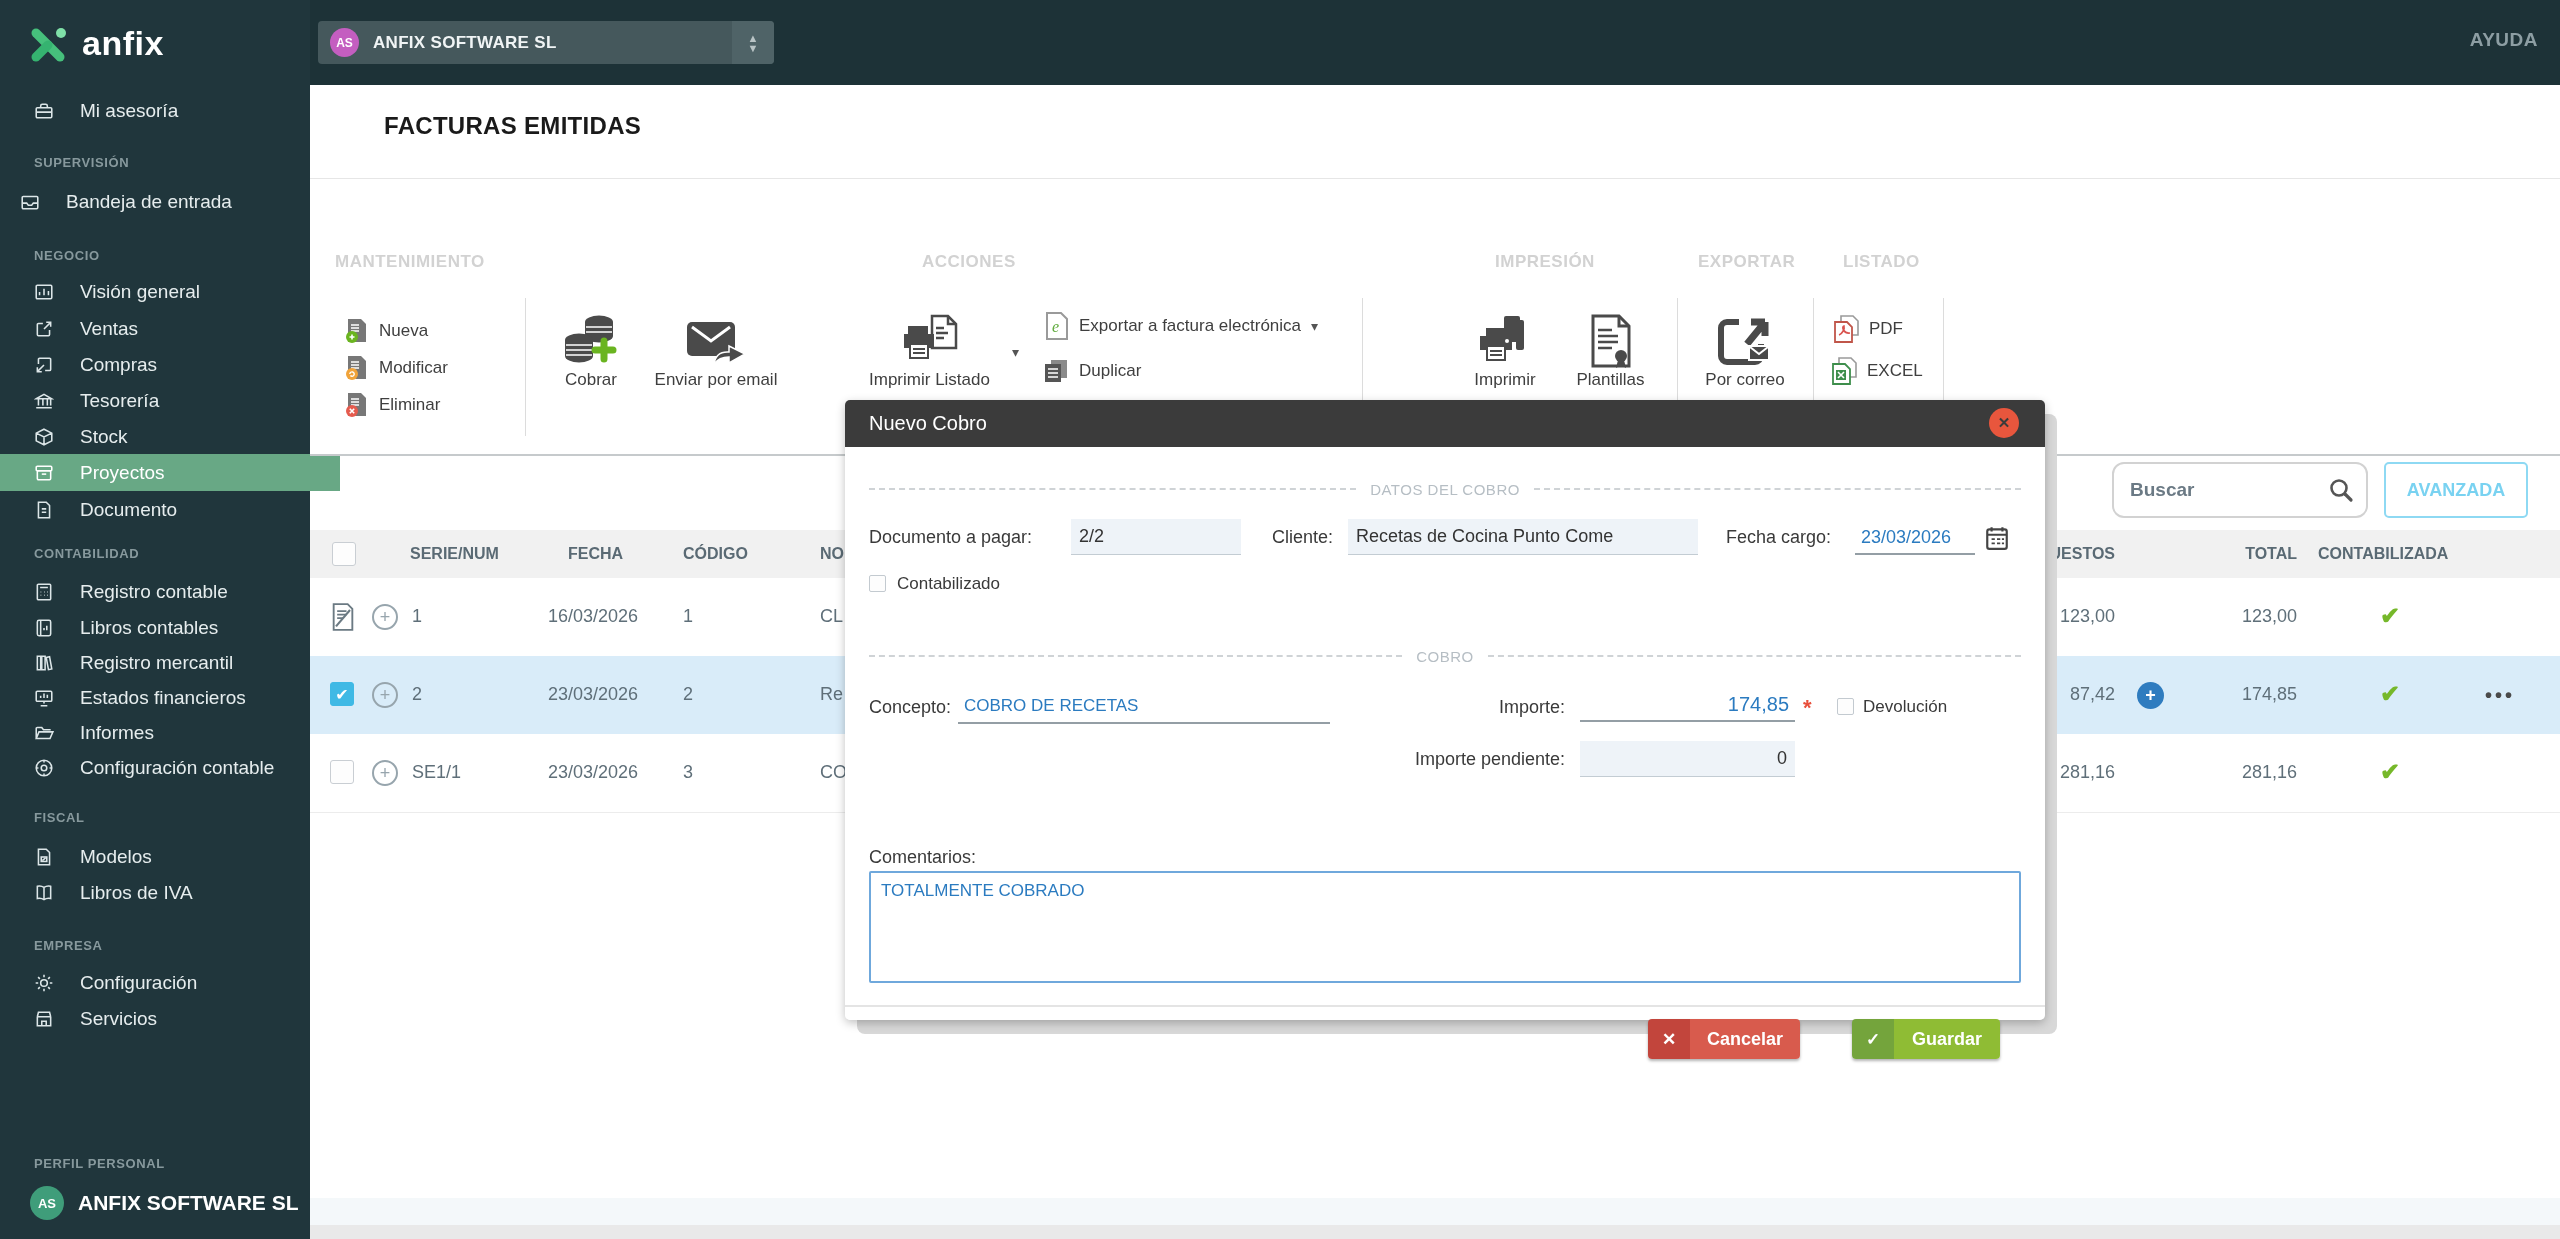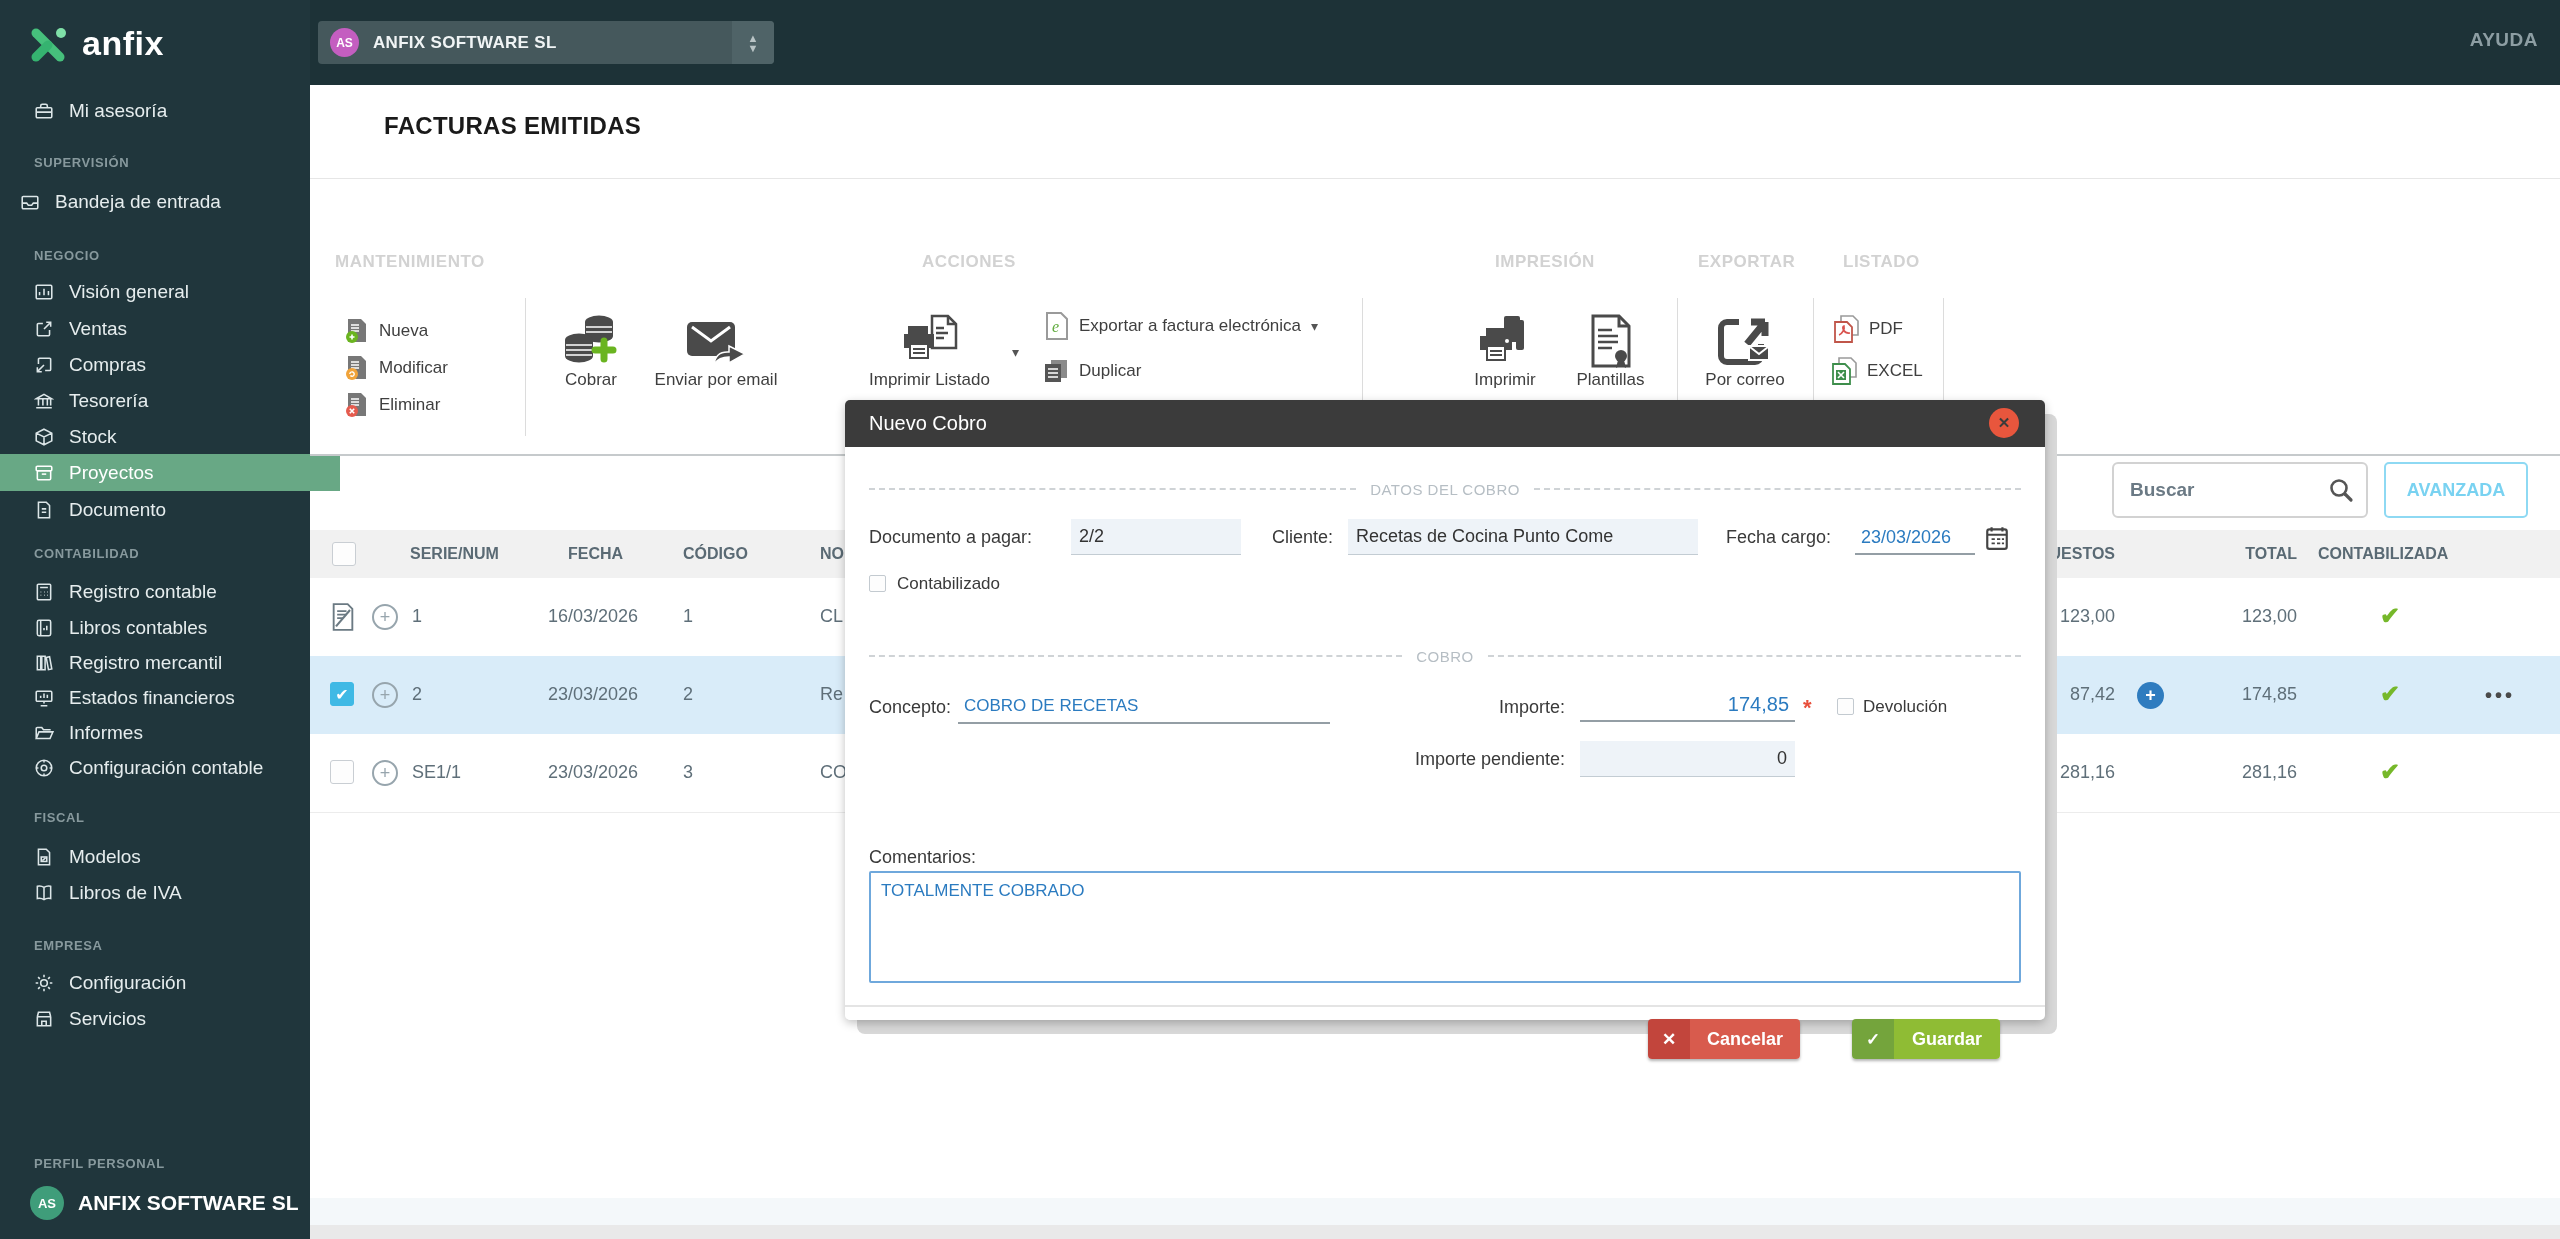--- a/index.html
+++ b/index.html
@@ -2,35 +2,35 @@
 <html><head>
 <meta charset="utf-8">
 <style>
   html,body{margin:0;padding:0;background:#e9e9e9;}
   #app{position:relative;width:2560px;height:1239px;background:#fff;overflow:hidden;
        font-family:"Liberation Sans",sans-serif;-webkit-font-smoothing:antialiased;}
   .abs{position:absolute;}
   
   .topbar{left:0;top:0;width:2560px;height:85px;background:#1d3237;}
   .sidebar{left:0;top:0;width:310px;height:1239px;background:#20363c;}
-  .sb-item{left:0;width:340px;height:37px;display:flex;align-items:center;gap:15px;padding-left:34px;box-sizing:border-box;
+  .sb-item{left:0;width:340px;height:37px;display:flex;align-items:center;gap:26px;padding-left:34px;box-sizing:border-box;
            color:#e6edee;font-size:19px;cursor:pointer;}
   .sb-item svg{flex:0 0 auto;}
   .sb-sec{left:34px;color:#87999d;font-size:13px;letter-spacing:.6px;font-weight:bold;}
   .sb-sel{background:#68a885;color:#fff;}
   .avatar{border-radius:50%;display:flex;align-items:center;justify-content:center;color:#fff;font-weight:bold;}
   
   .rib-label{color:#d2d2d2;font-weight:bold;font-size:17px;letter-spacing:.5px;}
   .rlbl{font-size:17px;color:#3f3f3f;}
   .vdiv{width:1px;background:#dcdcdc;top:298px;height:138px;}
   .bigbtn{display:flex;flex-direction:column;align-items:center;justify-content:flex-end;cursor:pointer;}
   .smbtn{display:flex;align-items:center;gap:10px;cursor:pointer;}
   .caret{color:#555;font-size:14px;}
   
-  .searchbox{left:2112px;top:462px;width:256px;height:56px;border:2px solid #d2d2d2;border-radius:6px;box-sizing:border-box;
+  .searchbox{left:2112px;top:462px;width:256px;height:56px;border:2px solid #d2d2d2;border-radius:12px;box-sizing:border-box;
              display:flex;align-items:center;background:#fff;}
   .searchbox input{border:0;outline:0;flex:1;margin-left:14px;font-size:19px;font-weight:bold;color:#444;width:170px;
                    font-family:"Liberation Sans",sans-serif;}
   .searchbox input::placeholder{color:#6b7a85;}
   .advbtn{left:2384px;top:462px;width:144px;height:56px;border:2px solid #8ed9f3;border-radius:5px;box-sizing:border-box;
           display:flex;align-items:center;justify-content:center;color:#79d2f1;font-weight:bold;font-size:18px;background:#fff;cursor:pointer;}
   
   .thead{left:310px;top:530px;width:2250px;height:48px;background:#f1f1f1;border-bottom:1px solid #e0e0e0;}
   .th{color:#5a6a74;font-weight:bold;font-size:16px;top:15px;}
   .trow{left:310px;width:2250px;height:78px;border-bottom:1px solid #ececec;background:#fff;}

